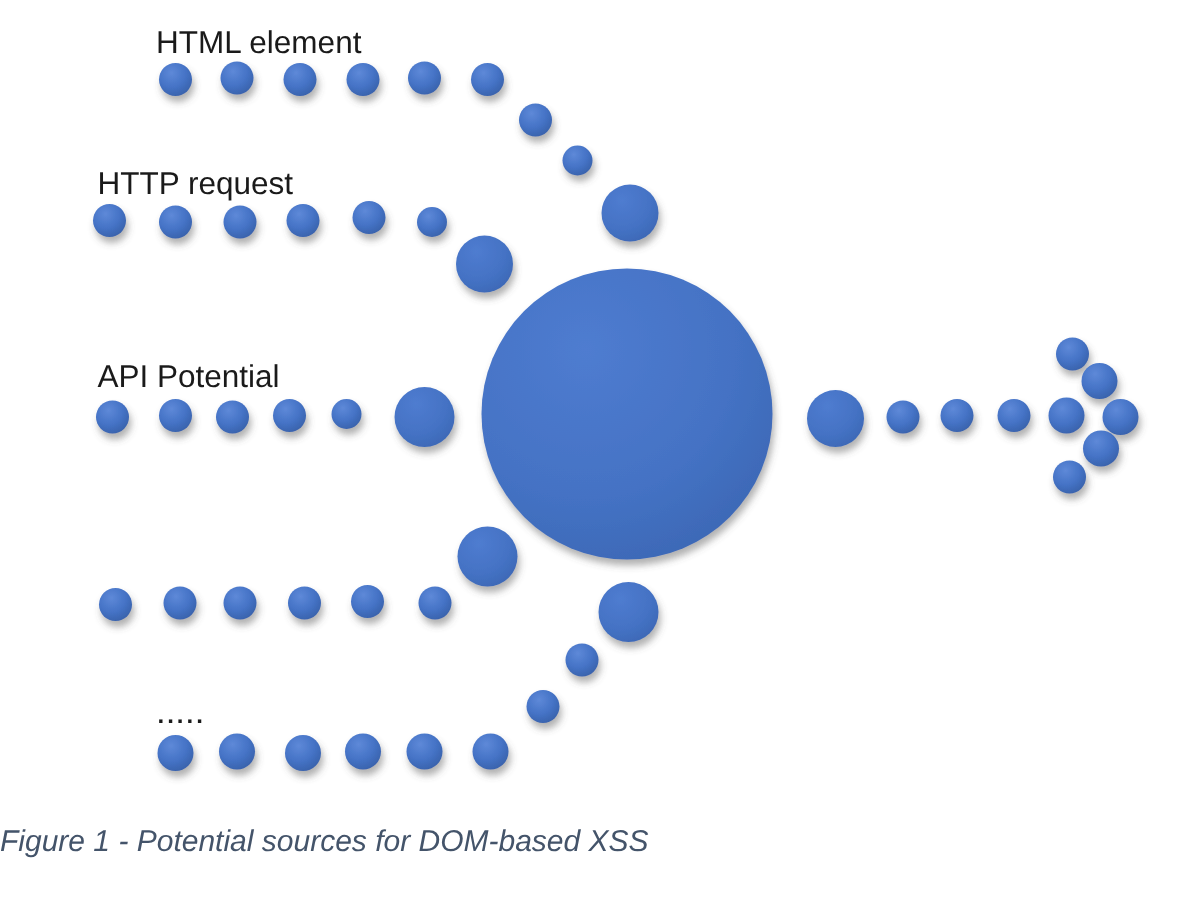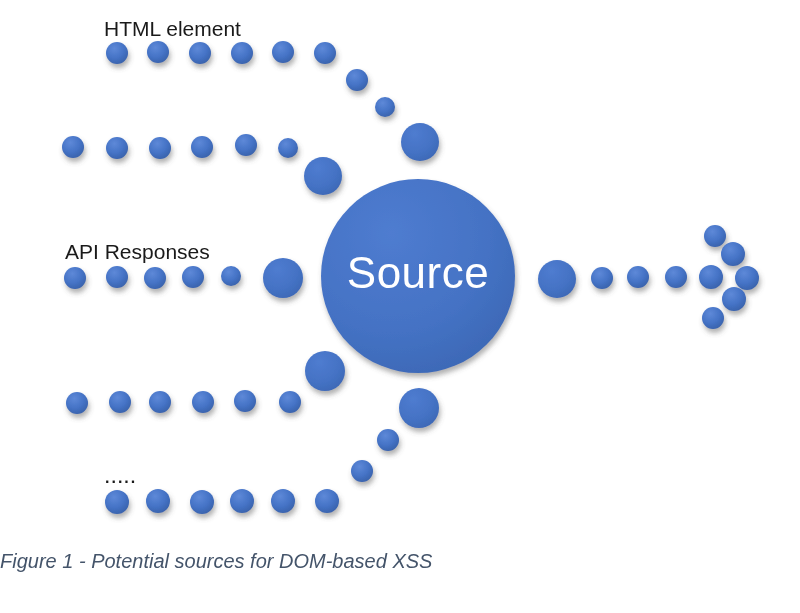--- a/index.html
+++ b/index.html
@@ -123,23 +123,23 @@
         <circle cx="733" cy="254" r="12" fill="url(#dotGrad)" filter="url(#softShadow)"></circle>
         <circle cx="711" cy="277" r="12" fill="url(#dotGrad)" filter="url(#softShadow)"></circle>
         <circle cx="747" cy="278" r="12" fill="url(#dotGrad)" filter="url(#softShadow)"></circle>
         <circle cx="734" cy="299" r="12" fill="url(#dotGrad)" filter="url(#softShadow)"></circle>
         <circle cx="713" cy="318" r="11" fill="url(#dotGrad)" filter="url(#softShadow)"></circle>
       </g>
   </svg>
 
   <div class="lbl lbl-html-element">HTML element</div>
 
+  <div class="lbl lbl-http-request">HTTP request</div>
 
-  <div class="lbl lbl-api-responses">API Responses</div>
+  <div class="lbl lbl-api-responses">API Potential</div>
 
 
   <div class="lbl lbl-ellipsis">.....</div>
 
-  <div class="source-label">Source</div>
 
   <div class="caption">Figure 1 - Potential sources for DOM-based XSS</div>
 
 </div>
 
 </body></html>

